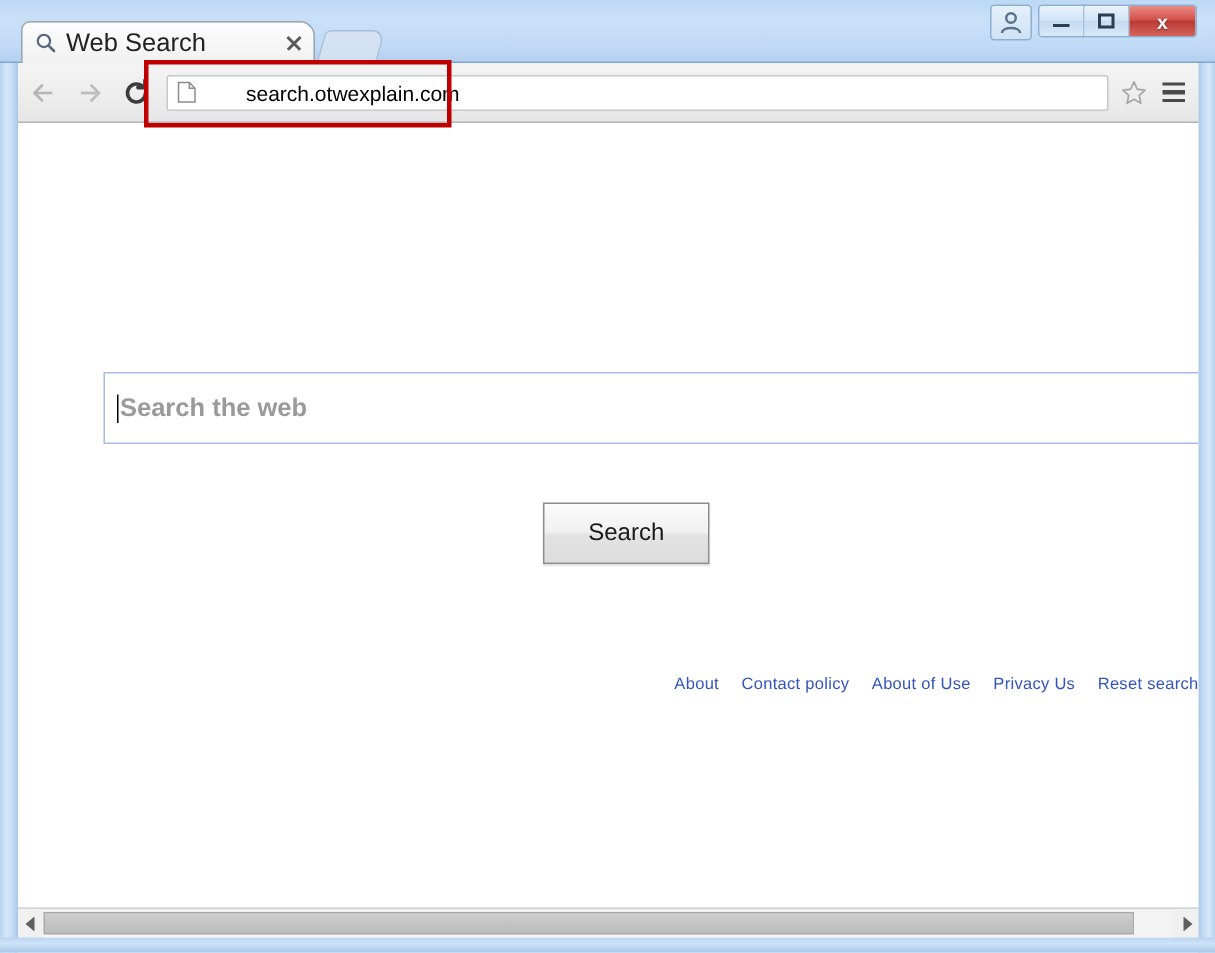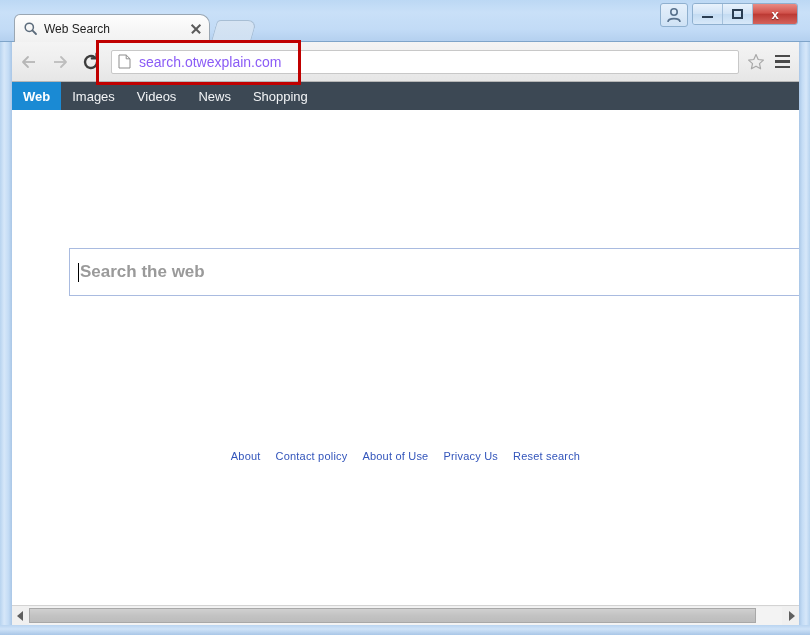--- a/index.html
+++ b/index.html
@@ -67,21 +67,21 @@
     padding: 0 6px 0 8px;
   }
   .tab-favicon {
     width: 15px; height: 15px;
     flex: 0 0 auto;
     margin-right: 6px;
     position: relative;
   }
   .tab-title {
     flex: 1 1 auto;
-    font-size: 12px;
+    font-size: 17px;
     color: #222222;
     white-space: nowrap;
     overflow: hidden;
     line-height: 14px;
   }
   .tab-close {
     flex: 0 0 auto;
     width: 14px; height: 14px;
     position: relative;
     cursor: pointer;
@@ -203,23 +203,24 @@
     position: relative;
   }
   .page-icon {
     width: 13px; height: 15px;
     flex: 0 0 auto;
     margin-right: 8px;
     position: relative;
   }
   .url-text {
     font-size: 14px;
-    color: #8b5cf6;
+    color: #000000;
     white-space: nowrap;
     line-height: 16px;
+    margin-left: 25px;
   }
   .star-btn {
     width: 26px; height: 26px;
     flex: 0 0 auto;
     display: flex;
     align-items: center;
     justify-content: center;
   }
   .menu-btn {
     width: 26px; height: 26px;
@@ -321,21 +322,21 @@
     cursor: pointer;
     padding: 0;
     box-sizing: border-box;
   }
 
   .footer {
     position: absolute;
     left: 0; top: 368px;
     width: 787px;
     display: flex;
-    justify-content: center;
+    justify-content: flex-end;
     gap: 15px;
   }
   .footer a {
     font-size: 11px;
     color: #3355bb;
     text-decoration: none;
     white-space: nowrap;
     letter-spacing: .2px;
   }
 
@@ -461,43 +462,27 @@
       <span></span>
       <span></span>
       <span></span>
     </div>
   </div>
 
   <div class="annotation"></div>
 
   <div class="viewport">
 
-    <div class="sitenav">
-      <div class="sitenav-item active">
-        <span>Web</span>
-      </div>
-      <div class="sitenav-item inactive">
-        <span>Images</span>
-      </div>
-      <div class="sitenav-item inactive">
-        <span>Videos</span>
-      </div>
-      <div class="sitenav-item inactive">
-        <span>News</span>
-      </div>
-      <div class="sitenav-item inactive">
-        <span>Shopping</span>
-      </div>
-    </div>
 
     <div class="searchbox">
       <span class="caret"></span>
       <span class="placeholder">Search the web</span>
     </div>
 
+    <button class="search-btn">Search</button>
 
     <div class="footer">
       <a href="#">About</a>
       <a href="#">Contact policy</a>
       <a href="#">About of Use</a>
       <a href="#">Privacy Us</a>
       <a href="#">Reset search</a>
     </div>
   </div>
 

